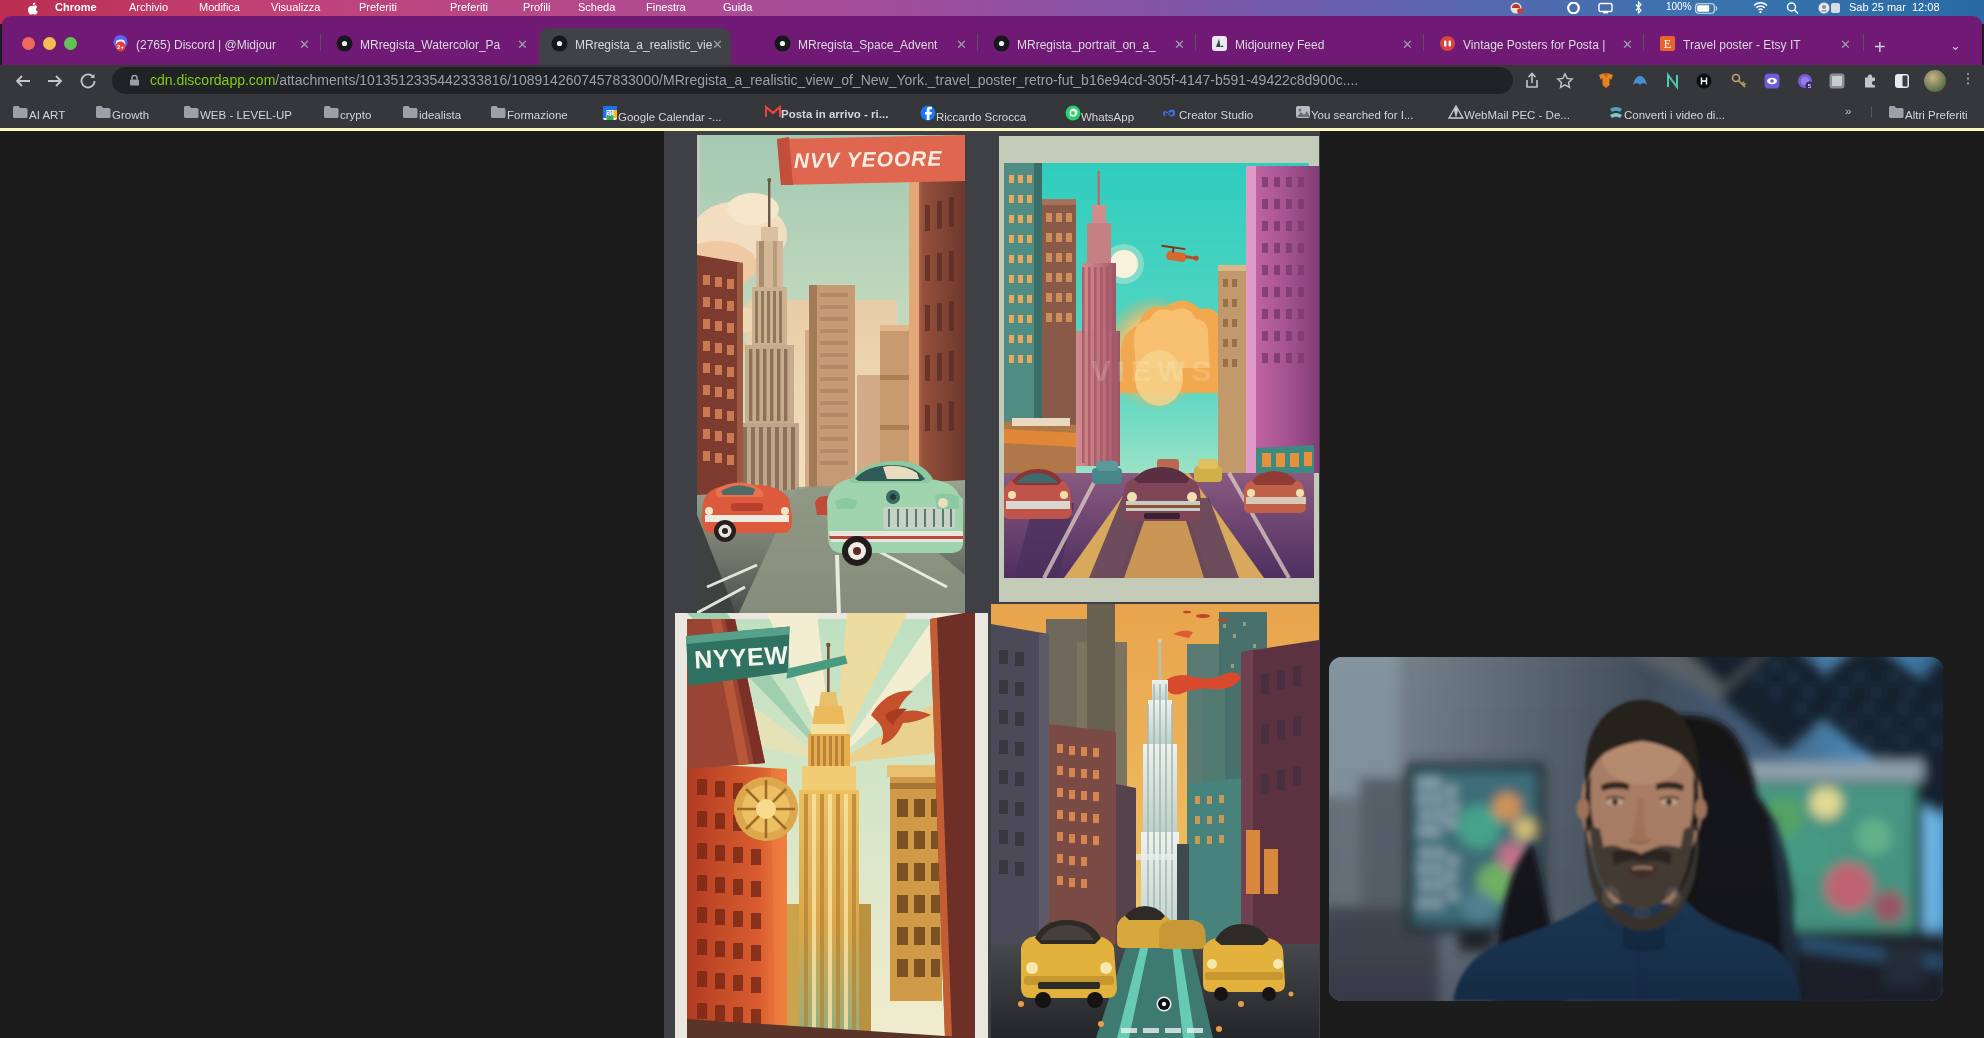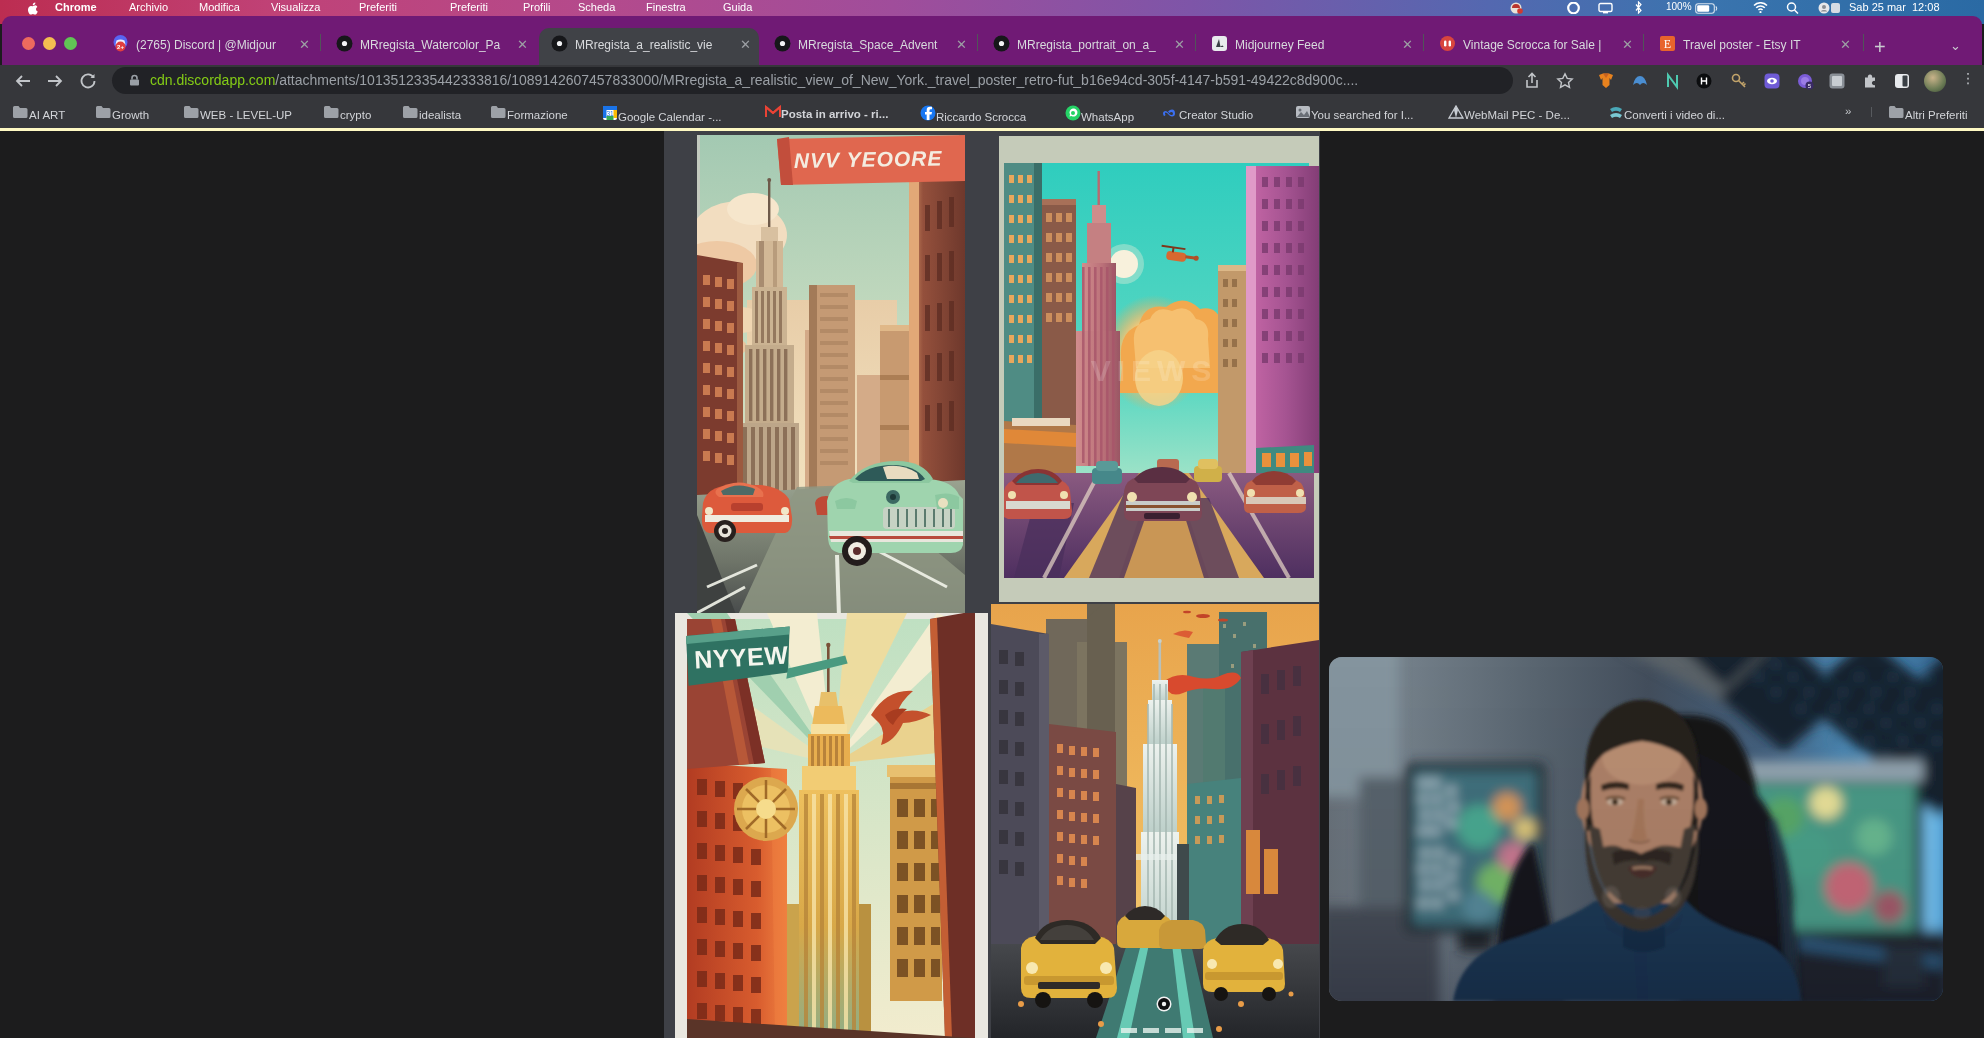--- a/index.html
+++ b/index.html
@@ -93,21 +93,21 @@
   <div class="tabsep" style="left:318px;"></div>
   <div class="tab" style="left:322px;width:212px;">
     <svg class="fav" viewBox="0 0 17 17">
         <circle cx="8.5" cy="8.5" r="8" fill="#16171a"></circle>
         <path d="M8.5 1.5 a7 7 0 0 1 0 14 a5.5 5.5 0 0 0 0-14z" fill="#f2f3f5"></path>
         <circle cx="8.5" cy="8.5" r="2.6" fill="#f2f3f5"></circle>
       </svg>
     <span class="ttl">MRregista_Watercolor_Pa</span>
       <span class="cls">✕</span>
   </div>
-  <div class="tab activetab" style="left:537px;width:220px;padding-left:45px;">
+  <div class="tab activetab" style="left:537px;width:192px;padding-left:45px;">
     <svg class="fav" viewBox="0 0 17 17">
         <circle cx="8.5" cy="8.5" r="8" fill="#16171a"></circle>
         <path d="M8.5 1.5 a7 7 0 0 1 0 14 a5.5 5.5 0 0 0 0-14z" fill="#f2f3f5"></path>
         <circle cx="8.5" cy="8.5" r="2.6" fill="#f2f3f5"></circle>
       </svg>
     <span class="ttl">MRregista_a_realistic_vie</span>
       <span class="cls">✕</span>
   </div>
   <div class="tab" style="left:760px;width:213px;">
     <svg class="fav" viewBox="0 0 17 17">
@@ -137,21 +137,21 @@
     <span class="ttl">Midjourney Feed</span>
       <span class="cls">✕</span>
   </div>
   <div class="tabsep" style="left:1421px;"></div>
   <div class="tab" style="left:1425px;width:214px;">
     <svg class="fav" viewBox="0 0 17 17">
         <circle cx="8.5" cy="8.5" r="7.5" fill="#d8453e"></circle>
         <rect x="5" y="5.5" width="2.4" height="6" rx="1.2" fill="#fff"></rect>
         <rect x="9.6" y="5.5" width="2.4" height="6" rx="1.2" fill="#fff"></rect>
       </svg>
-    <span class="ttl">Vintage Scrocca for Sale |</span>
+    <span class="ttl">Vintage Posters for Posta |</span>
       <span class="cls">✕</span>
   </div>
   <div class="tabsep" style="left:1641px;"></div>
   <div class="tab" style="left:1645px;width:212px;">
     <svg class="fav" viewBox="0 0 17 17">
         <rect x="1" y="1" width="15" height="15" rx="2" fill="#e8642c"></rect>
         <text x="8.5" y="13" font-size="12" fill="#fff" text-anchor="middle" font-family="Liberation Serif">E</text>
       </svg>
     <span class="ttl">Travel poster - Etsy IT</span>
       <span class="cls">✕</span>

